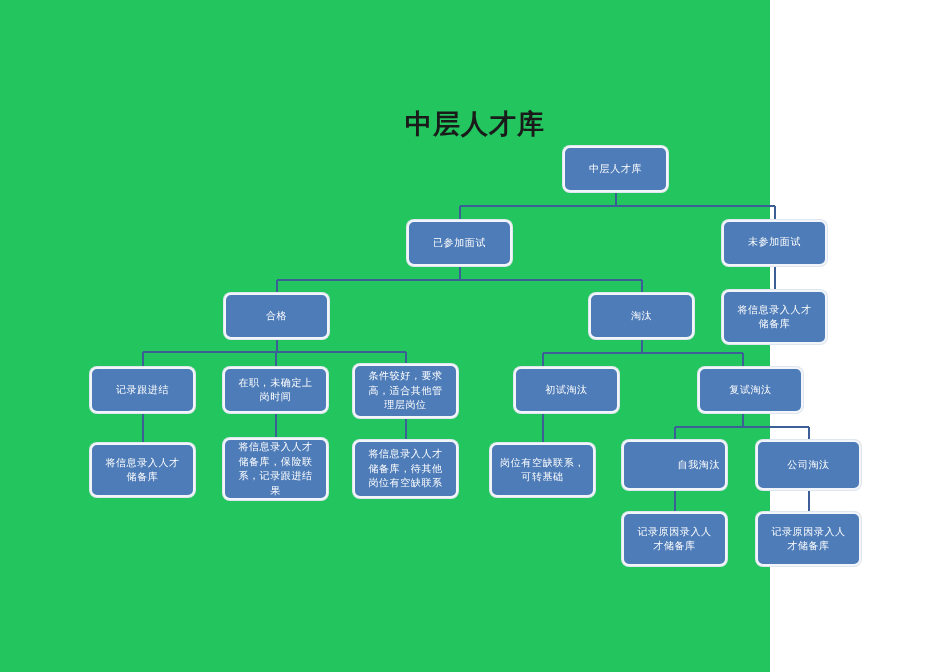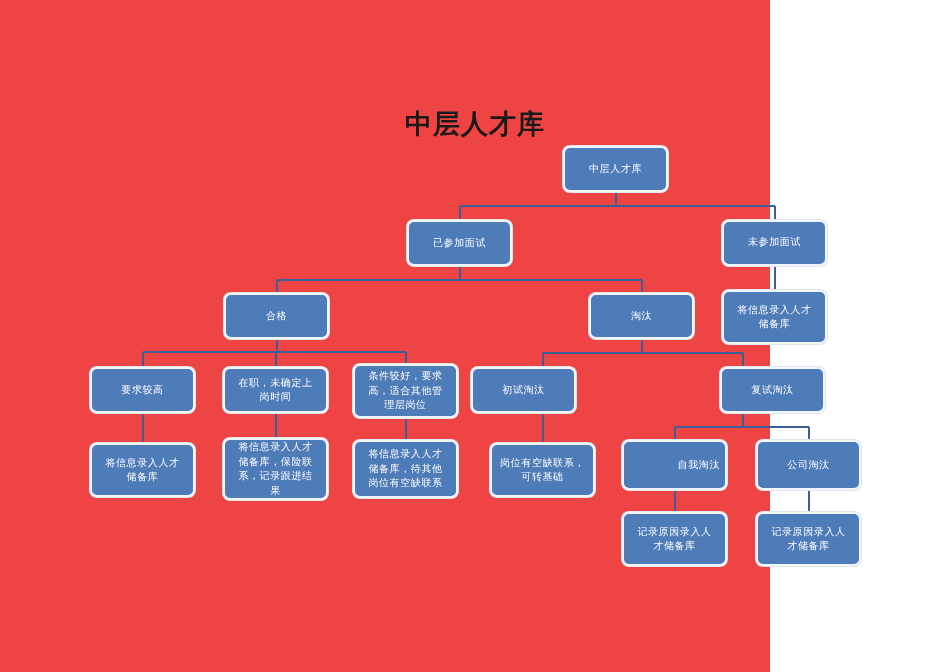--- a/index.html
+++ b/index.html
@@ -11,21 +11,21 @@
     width: 950px;
     height: 672px;
     font-family: "Liberation Serif", "DejaVu Serif", serif;
     overflow: hidden;
     position: relative;
   }
   #canvas {
     position: relative;
     width: 770px;
     height: 672px;
-    background: #ef4444;
+    background: #22c55e;
   }
   #title {
     position: absolute;
     left: 0;
     top: 106px;
     width: 950px;
     text-align: center;
     font-size: 27px;
     font-weight: 700;
     color: #1a1a1a;
@@ -140,21 +140,21 @@
         <span class="node-label">将信息录入人才
 储备库</span>
       </div>
       <div class="node" style="left: 224px; top: 293px; width: 105px; height: 46px;">
         <span class="node-label">合格</span>
       </div>
       <div class="node" style="left: 589px; top: 293px; width: 105px; height: 46px;">
         <span class="node-label">淘汰</span>
       </div>
       <div class="node" style="left: 90px; top: 367px; width: 105px; height: 46px;">
-        <span class="node-label">要求较高</span>
+        <span class="node-label">记录跟进结</span>
       </div>
       <div class="node" style="left: 223px; top: 367px; width: 105px; height: 46px;">
         <span class="node-label">在职，未确定上
 岗时间</span>
       </div>
       <div class="node" style="left: 353px; top: 364px; width: 105px; height: 54px;">
         <span class="node-label">条件较好，要求
 高，适合其他管
 理层岗位</span>
       </div>
@@ -166,24 +166,24 @@
         <span class="node-label">将信息录入人才
 储备库，保险联
 系，记录跟进结
 果</span>
       </div>
       <div class="node" style="left: 353px; top: 440px; width: 105px; height: 58px;">
         <span class="node-label">将信息录入人才
 储备库，待其他
 岗位有空缺联系</span>
       </div>
-      <div class="node" style="left: 471px; top: 367px; width: 105px; height: 46px; justify-content: flex-end;">
+      <div class="node" style="left: 514px; top: 367px; width: 105px; height: 46px; justify-content: flex-end;">
         <span class="node-label">初试淘汰</span>
       </div>
-      <div class="node" style="left: 720px; top: 367px; width: 105px; height: 46px;">
+      <div class="node" style="left: 698px; top: 367px; width: 105px; height: 46px;">
         <span class="node-label">复试淘汰</span>
       </div>
       <div class="node" style="left: 490px; top: 443px; width: 105px; height: 54px;">
         <span class="node-label">岗位有空缺联系，
 可转基础</span>
       </div>
       <div class="node" style="left: 622px; top: 440px; width: 105px; height: 50px; text-align: right;">
         <span class="node-label">自我淘汰</span>
       </div>
       <div class="node" style="left: 756px; top: 440px; width: 105px; height: 50px; align-items: center;">

